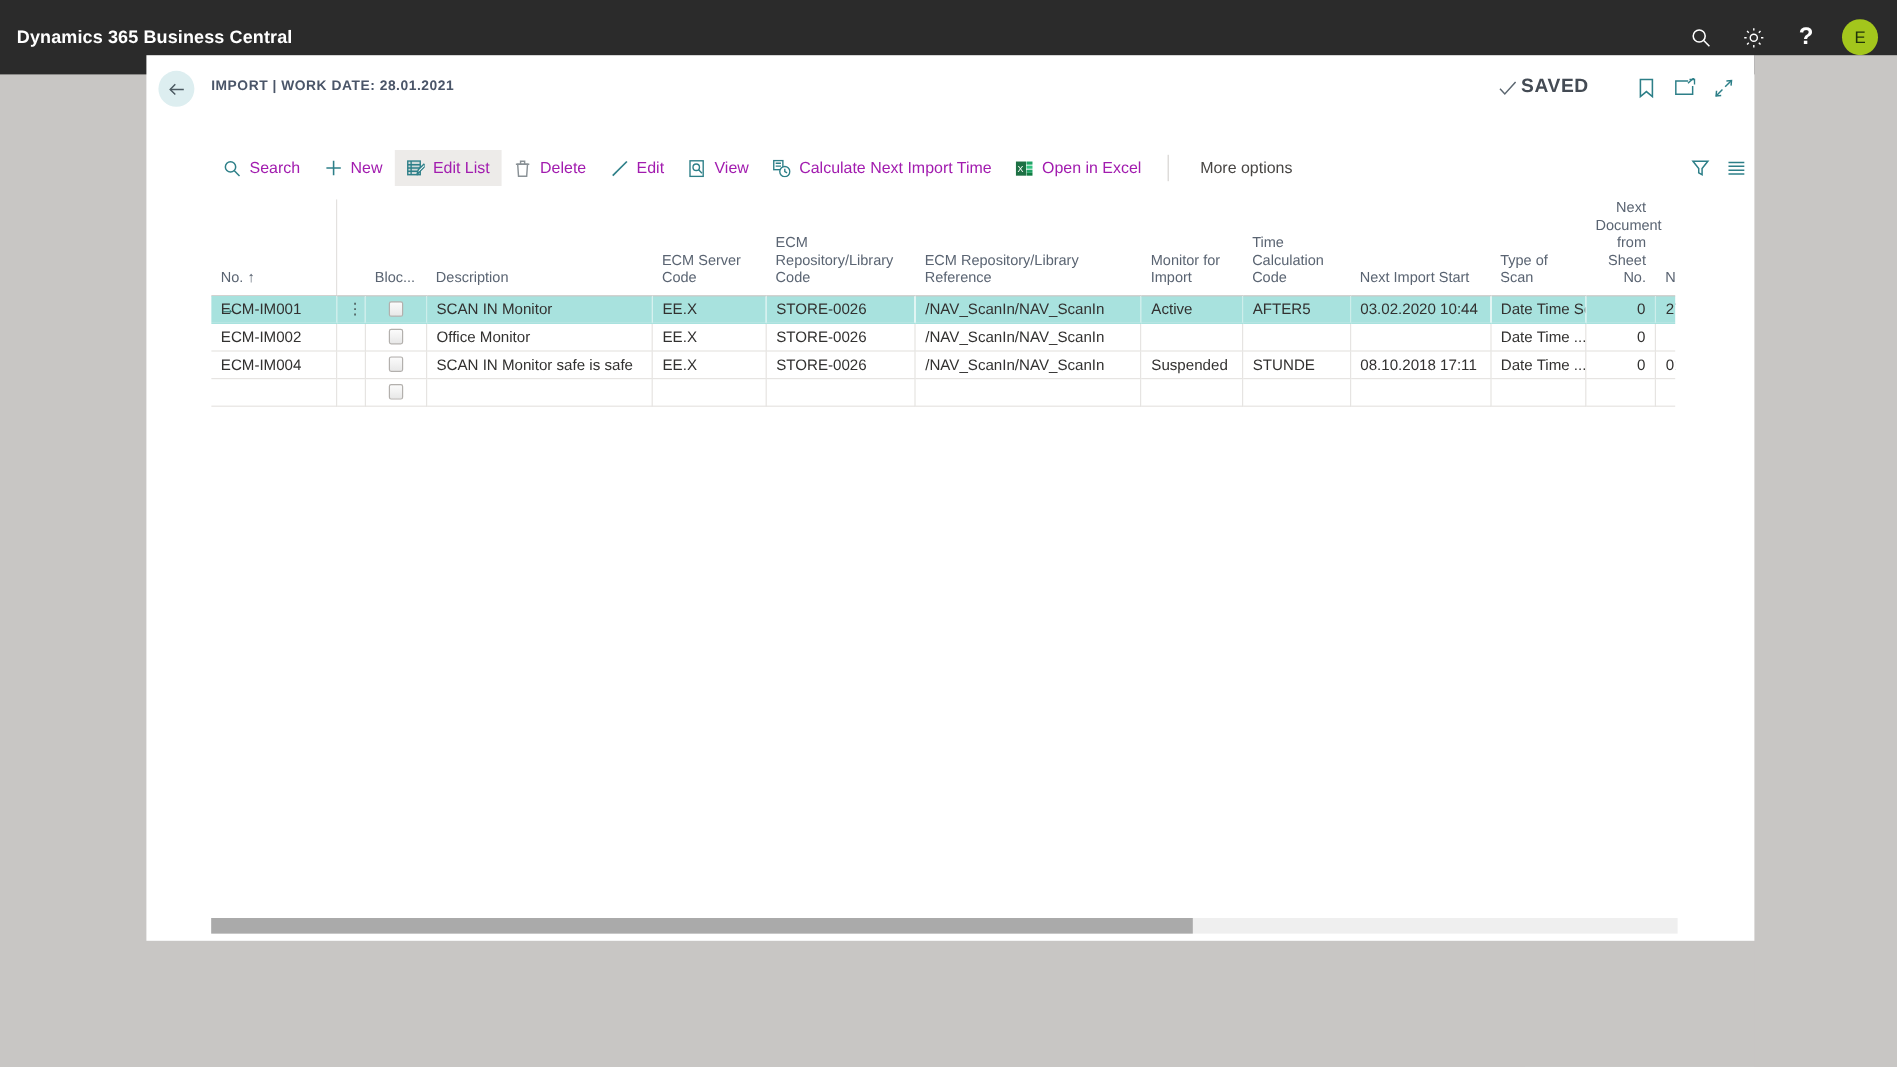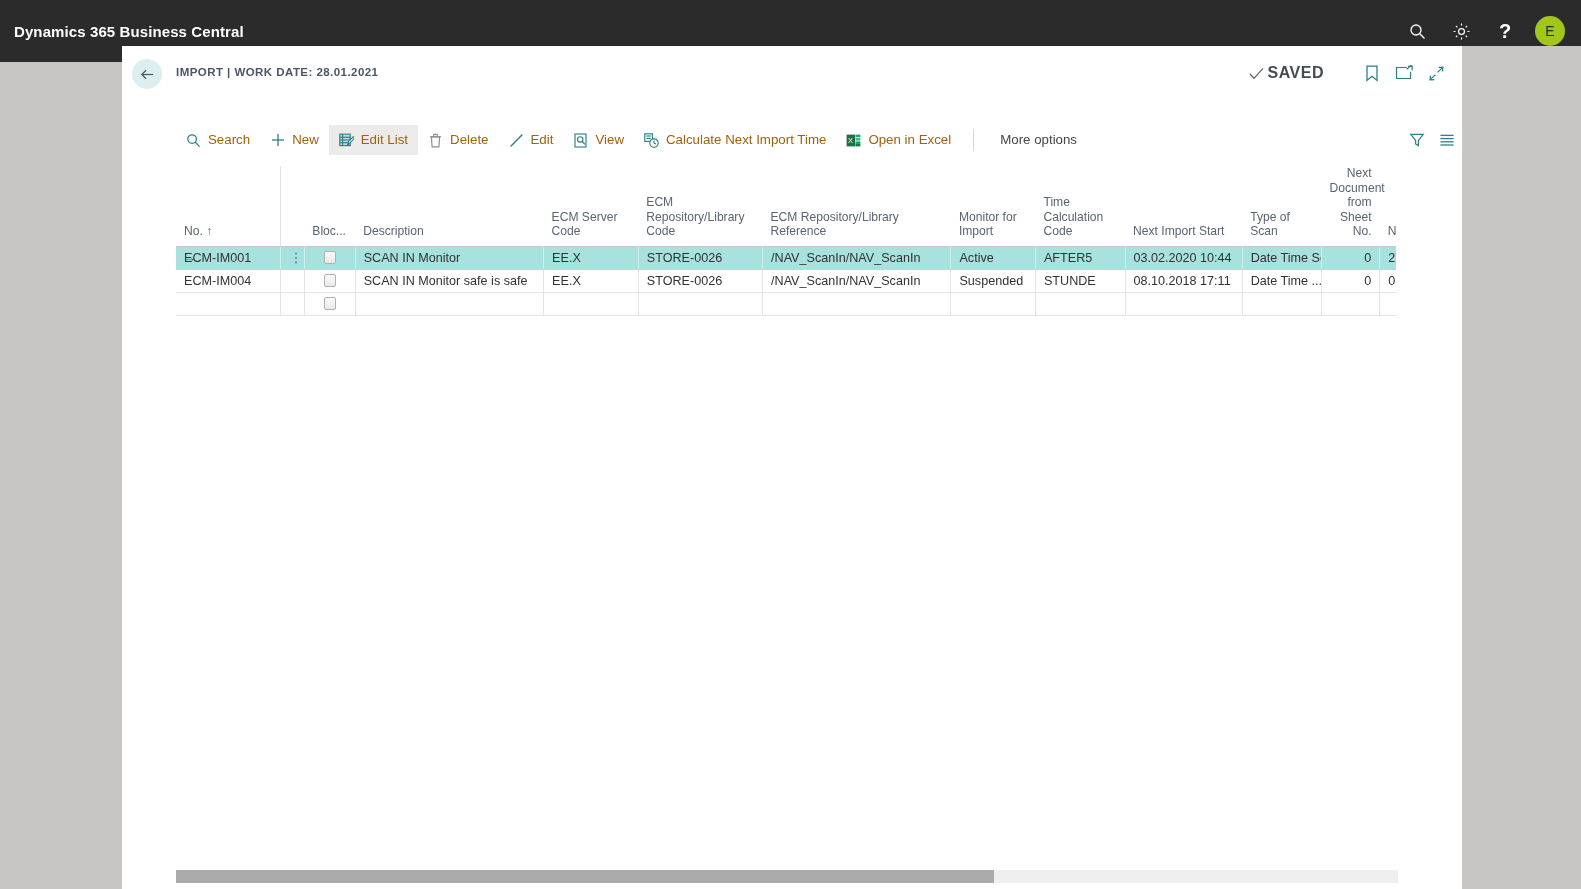--- a/index.html
+++ b/index.html
@@ -44,21 +44,21 @@
     color: #20340a;
     display: flex; align-items: center; justify-content: center;
     font-size: 14px; font-weight: normal;
     margin: 0 16px 0 8px;
   }
 
   
   #page {
     position: absolute;
     top: 46px; left: 122px;
-    width: 1340px; height: 843px;
+    width: 1340px; height: 738px;
     background: #ffffff;
     overflow: hidden;
   }
   #page-rightgap {
     position: absolute; top: 46px; left: 1462px;
     width: 119px; height: 843px; background: #c8c6c4;
   }
 
   
   #phead {
@@ -115,21 +115,21 @@
     height: 30px;
     display: flex; align-items: stretch;
     font-size: 13.3px;
     color: #323130;
     white-space: nowrap;
   }
   .tbtn {
     display: flex; align-items: center;
     padding: 0 10px;
     cursor: pointer;
-    color: #a16207;
+    color: #a21caf;
   }
   .tbtn.active { background: #edebe9; }
   .tbtn .ic {
     display: flex; align-items: center; justify-content: center;
     margin-right: 7px;
     width: 15px; height: 15px;
   }
   .tbtn .lbl { line-height: 1; }
   .tsep {
     width: 1px;
@@ -459,20 +459,35 @@
             <td>STORE-0026</td>
             <td>/NAV_ScanIn/NAV_ScanIn</td>
             <td>Active</td>
             <td>AFTER5</td>
             <td>03.02.2020 10:44</td>
             <td>Date Time Sec</td>
             <td class="num">0</td>
             <td class="nb">27.</td>
           </tr>
           <tr>
+            <td class="cno">ECM-IM002</td>
+            <td class="cdots"></td>
+            <td class="cchk"><span class="cb"></span></td>
+            <td>Office Monitor</td>
+            <td>EE.X</td>
+            <td>STORE-0026</td>
+            <td>/NAV_ScanIn/NAV_ScanIn</td>
+            <td></td>
+            <td></td>
+            <td></td>
+            <td>Date Time ...</td>
+            <td class="num">0</td>
+            <td class="nb"></td>
+          </tr>
+          <tr>
             <td class="cno">ECM-IM004</td>
             <td class="cdots"></td>
             <td class="cchk"><span class="cb"></span></td>
             <td>SCAN IN Monitor safe is safe</td>
             <td>EE.X</td>
             <td>STORE-0026</td>
             <td>/NAV_ScanIn/NAV_ScanIn</td>
             <td>Suspended</td>
             <td>STUNDE</td>
             <td>08.10.2018 17:11</td>

